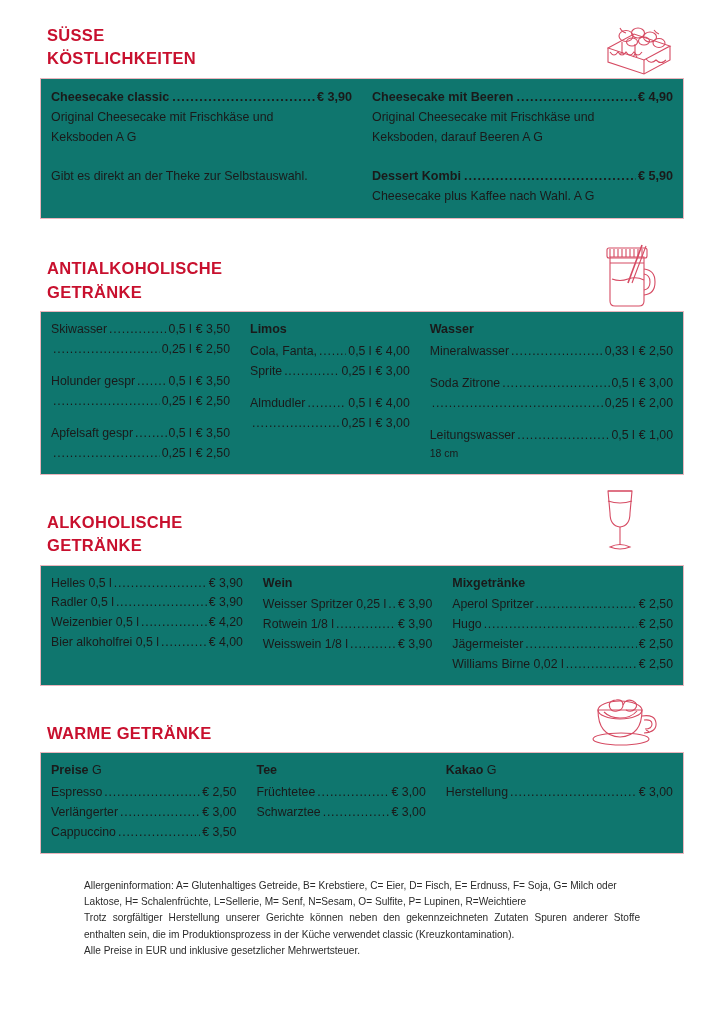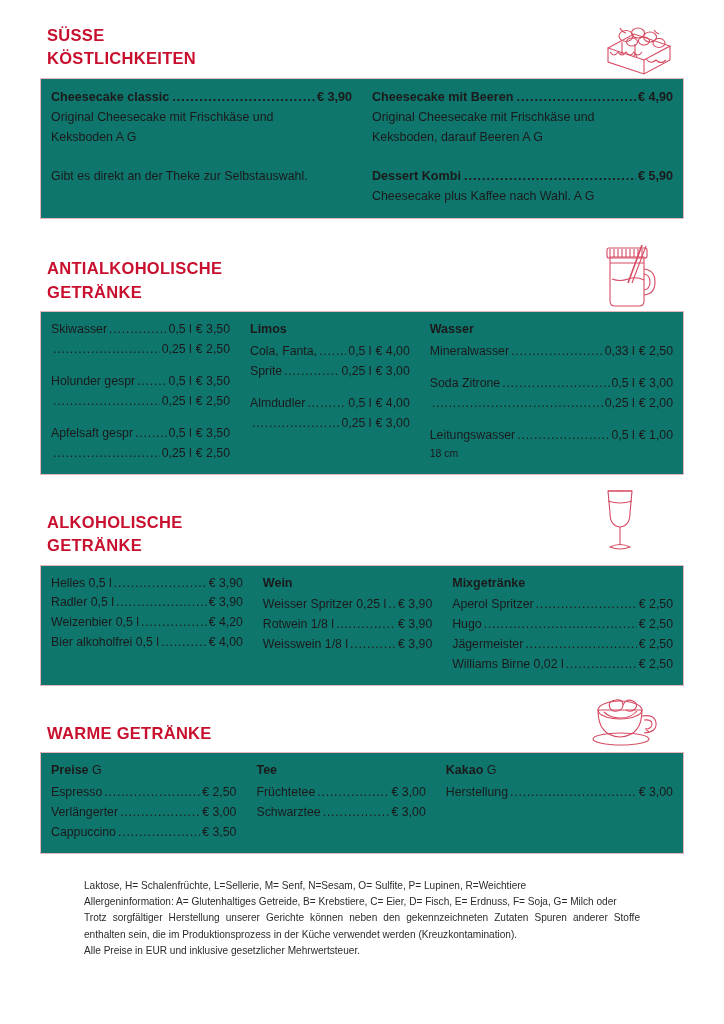--- a/index.html
+++ b/index.html
@@ -508,19 +508,19 @@
           <span class="nm">Herstellung</span>
           <span class="ld"></span>
           <span class="pr">€ 3,00</span>
         </div>
       </div>
 
     </div>
   </div>
 
   <div class="footer">
+    <p>Allergeninformation: A= Glutenhaltiges Getreide, B= Krebstiere, C= Eier, D= Fisch, E= Erdnuss, F= Soja, G= Milch oder</p>
     <p>Laktose,  H= Schalenfrüchte, L=Sellerie, M= Senf, N=Sesam, O= Sulfite, P= Lupinen, R=Weichtiere</p>
-    <p>Allergeninformation: A= Glutenhaltiges Getreide, B= Krebstiere, C= Eier, D= Fisch, E= Erdnuss, F= Soja, G= Milch oder</p>
-    <p class="just">Trotz sorgfältiger Herstellung unserer Gerichte können neben den gekennzeichneten Zutaten Spuren anderer Stoffe enthalten sein, die im Produktionsprozess in der Küche verwendet werden (Kreuzkontamination).</p>
+    <p class="just">Trotz sorgfältiger Herstellung unserer Gerichte können neben den gekennzeichneten Zutaten Spuren anderer Stoffe enthalten sein, die im Produktionsprozess in der Küche verwendet classic (Kreuzkontamination).</p>
     <p>Alle Preise in EUR und inklusive gesetzlicher Mehrwertsteuer.</p>
   </div>
 
 </div>
 
 </body></html>

